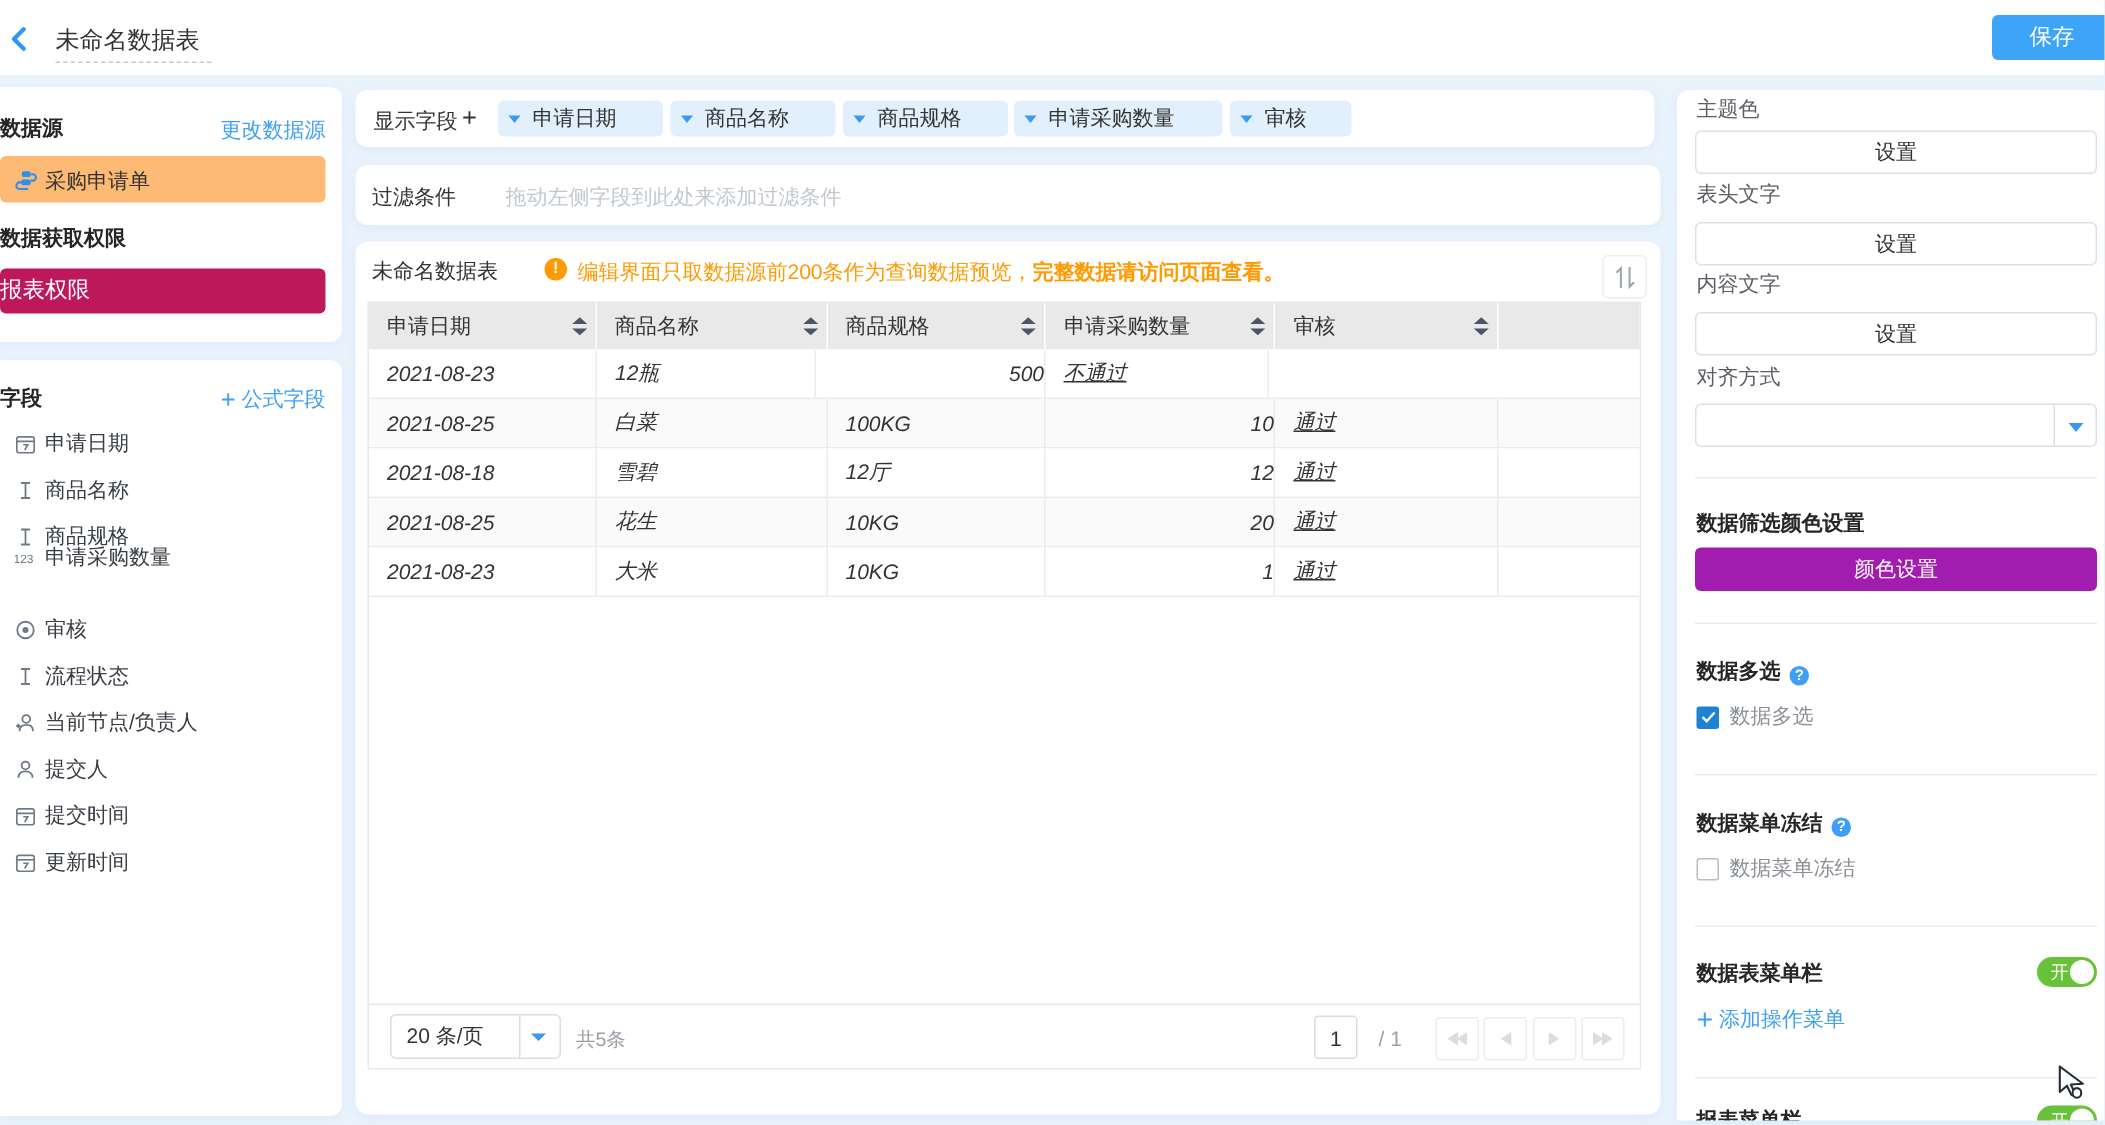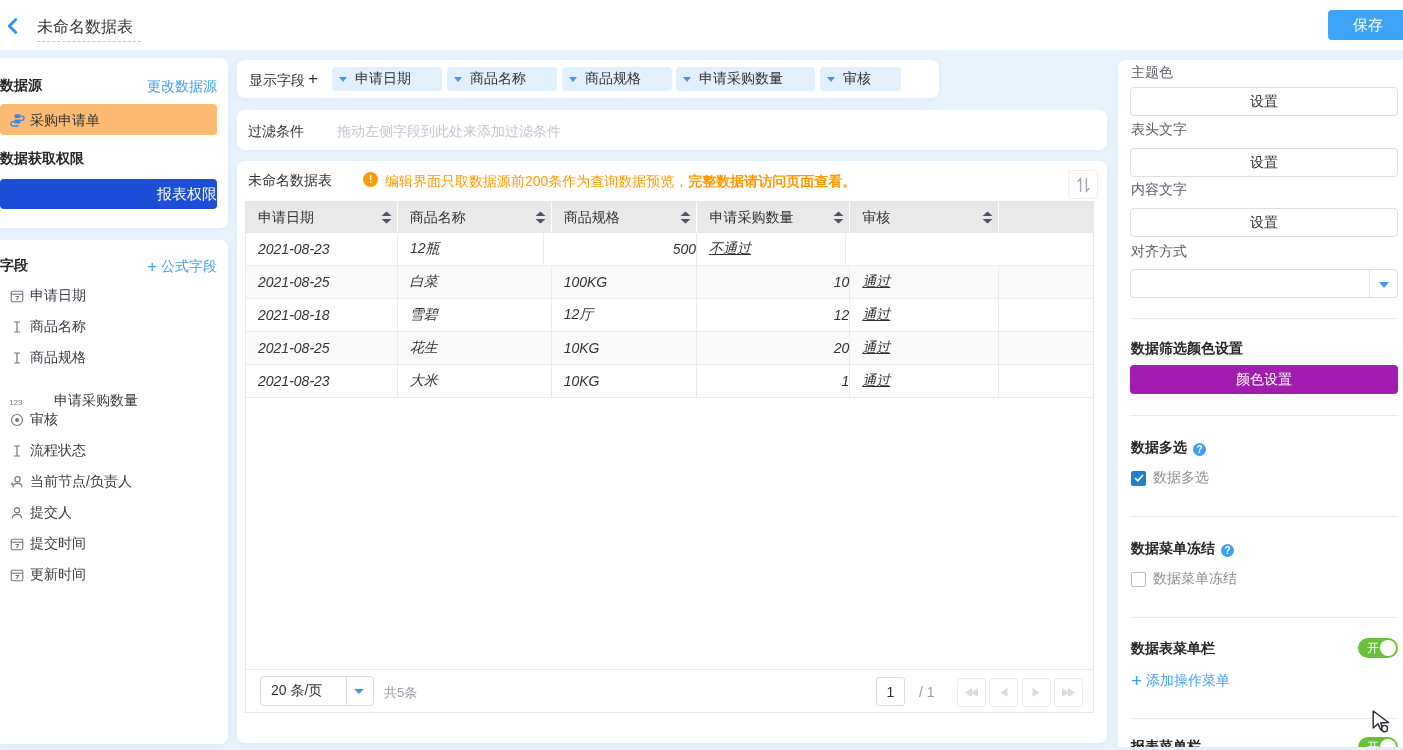--- a/index.html
+++ b/index.html
@@ -13,26 +13,26 @@
 #topbar { position:absolute; left:0; top:0; width:1403px; height:50px; background:#fff; }
 #title { position:absolute; left:37px; top:17px; font-size:16px; color:#333; padding:0 8px 3px 0; border-bottom:1px dashed #c4c7cc; }
 #savebtn { position:absolute; left:1328px; top:10px; width:80px; height:30px; background:#3ea4f7; border-radius:4px; color:#fff; font-size:15px; text-align:center; line-height:30px; }
 
 #cardA { left:0; top:58px; width:228px; height:170px; border-radius:0 8px 8px 0; }
 #cardB { left:0; top:240px; width:228px; height:504px; border-radius:0 8px 8px 0; }
 .lhead { position:absolute; left:0; font-size:14px; font-weight:bold; color:#262626; }
 #srcrow { position:absolute; left:0; top:46px; width:217px; height:31px; background:#fdba74; border-radius:4px; }
 #srcrow span { position:absolute; left:30px; top:8px; color:#333; font-size:14px; }
 #srcrow svg { position:absolute; left:10px; top:9px; }
-#permbtn { position:absolute; left:0; top:121px; width:217px; height:30px; background:#1d4ed8; border-radius:4px; color:#fff; font-size:15px; text-align:right; line-height:30px; }
+#permbtn { position:absolute; left:0; top:121px; width:217px; height:30px; background:#be185d; border-radius:4px; color:#fff; font-size:15px; text-align:left; line-height:30px; }
 .fieldrow { position:absolute; left:0; height:31px; display:flex; align-items:center; }
 .fieldrow svg { margin-left:10px; flex:none; }
 .fieldrow span { margin-left:6px; color:#383d44; font-size:14px; }
 
-#mid1 { left:237px; top:60px; width:702px; height:38px; border-radius:8px; }
+#mid1 { left:237px; top:60px; width:866px; height:38px; border-radius:8px; }
 #mid2 { left:237px; top:110px; width:870px; height:40px; border-radius:8px; }
 #mid3 { left:237px; top:161px; width:870px; height:582px; border-radius:8px; }
 .chip { position:absolute; top:7px; height:24px; background:#e2effc; border-radius:4px; display:flex; align-items:center; }
 .chip .tri { width:0; height:0; border-left:4.5px solid transparent; border-right:4.5px solid transparent; border-top:5.5px solid #3b99f0; margin-left:7px; }
 .chip span { margin-left:8px; font-size:14px; color:#333; }
 
 #tblwrap { position:absolute; left:8px; top:40px; width:849px; height:512px; border:1px solid #e8e8e8; }
 #thead { display:flex; height:31px; background:#e9e9e9; }
 #thead .th { display:flex; align-items:center; justify-content:space-between; border-right:1px solid #fff; padding-left:12px; font-size:14px; color:#333; }
 #thead .th:last-child { border-right:none; }
@@ -119,21 +119,21 @@
       <span>商品名称</span>
     </div>
     <div class="fieldrow" style="top: 102px;">
       <svg width="14" height="14" viewBox="0 0 14 14">
         <g fill="none" stroke="#707a87" stroke-width="1.2">
           <path d="M4 2 H10 M7 2 V12 M4 12 H10"></path>
         </g>
       </svg>
       <span>商品规格</span>
     </div>
-    <div class="fieldrow" style="top: 145px; gap: 24px;">
+    <div class="fieldrow" style="top: 116px;">
       <svg width="14" height="14" viewBox="0 0 14 14">
         <text x="-1" y="10.5" font-size="8" fill="#707a87" font-family="Liberation Sans">123</text>
       </svg>
       <span>申请采购数量</span>
     </div>
     <div class="fieldrow" style="top: 164px;">
       <svg width="14" height="14" viewBox="0 0 14 14">
         <circle cx="7" cy="7" r="5.5" fill="none" stroke="#707a87" stroke-width="1.2"></circle>
         <circle cx="7" cy="7" r="2" fill="#707a87"></circle>
       </svg>

